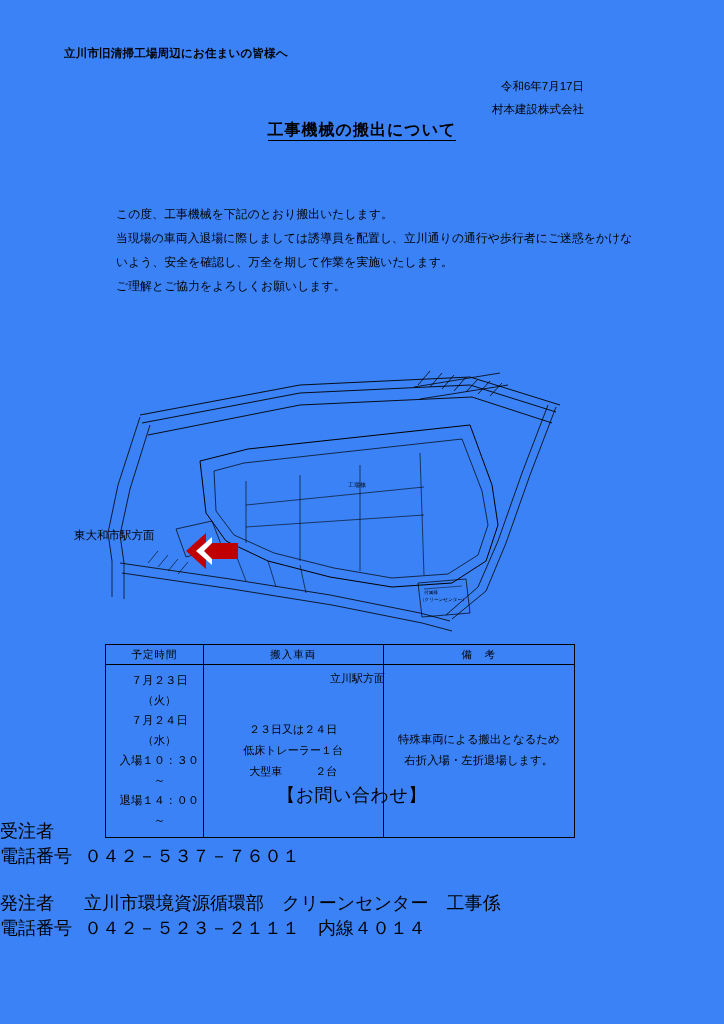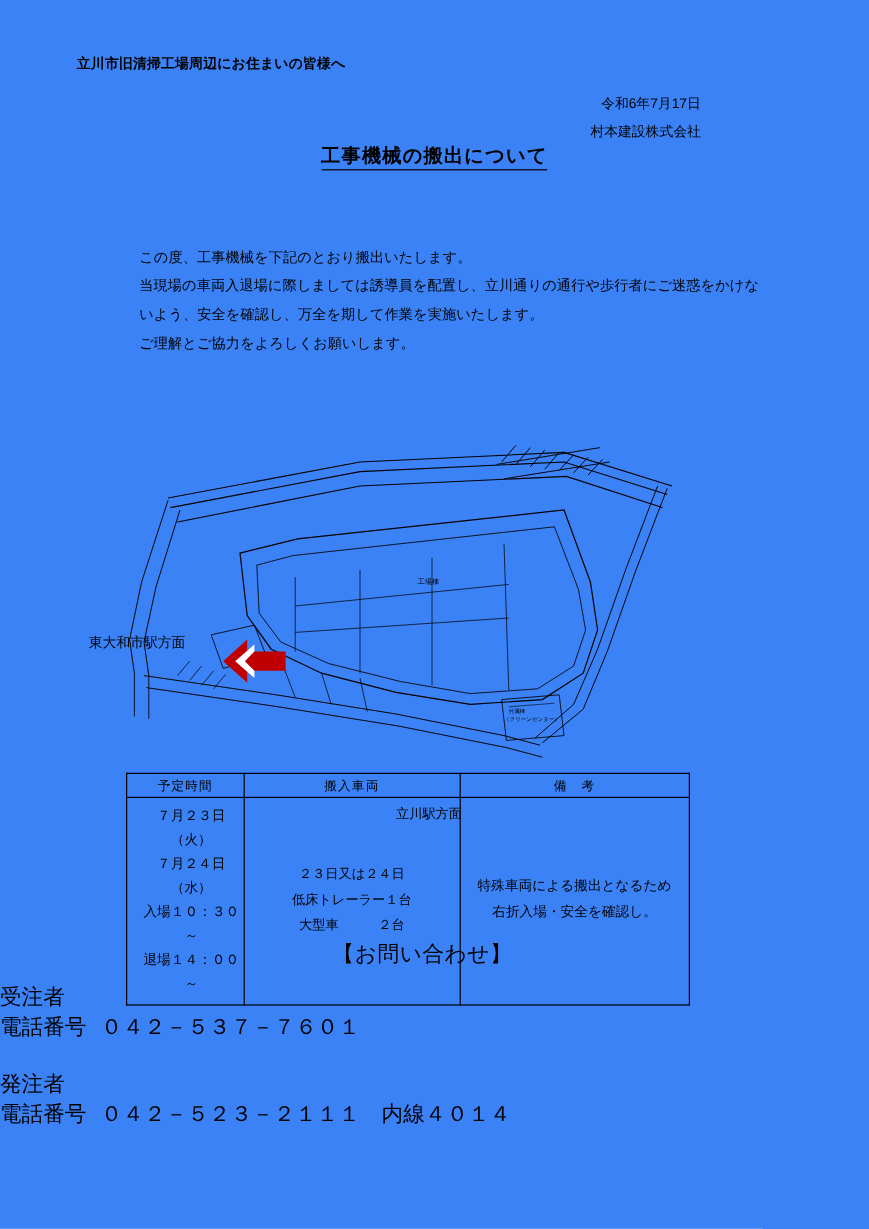--- a/index.html
+++ b/index.html
@@ -263,39 +263,40 @@
             <div>入場１０：３０～</div>
             <div>退場１４：００～</div>
           </td>
           <td class="vehicles">
             <div>２３日又は２４日</div>
             <div>低床トレーラー１台</div>
             <div>大型車　　　２台</div>
           </td>
           <td class="remarks">
             <div>特殊車両による搬出となるため</div>
-            <div>右折入場・安全を確認し。</div>
+            <div>右折入場・左折退場します。</div>
           </td>
         </tr>
       </tbody>
     </table>
   </div>
 
   <div class="contact">
     <div class="contact-title">【お問い合わせ】</div>
     <div class="contact-row">
       <div class="lbl">受注者</div>
     </div>
     <div class="contact-row">
       <div class="lbl">電話番号</div>
       <div class="val">０４２－５３７－７６０１</div>
     </div>
     <div class="contact-gap"></div>
     <div class="contact-row">
       <div class="lbl">発注者</div>
+      <div class="val">立川市環境資源循環部　クリーンセンター　工事係</div>
     </div>
     <div class="contact-row">
       <div class="lbl">電話番号</div>
       <div class="val">０４２－５２３－２１１１　内線４０１４</div>
     </div>
   </div>
 
 </div>
 
 </body></html>

